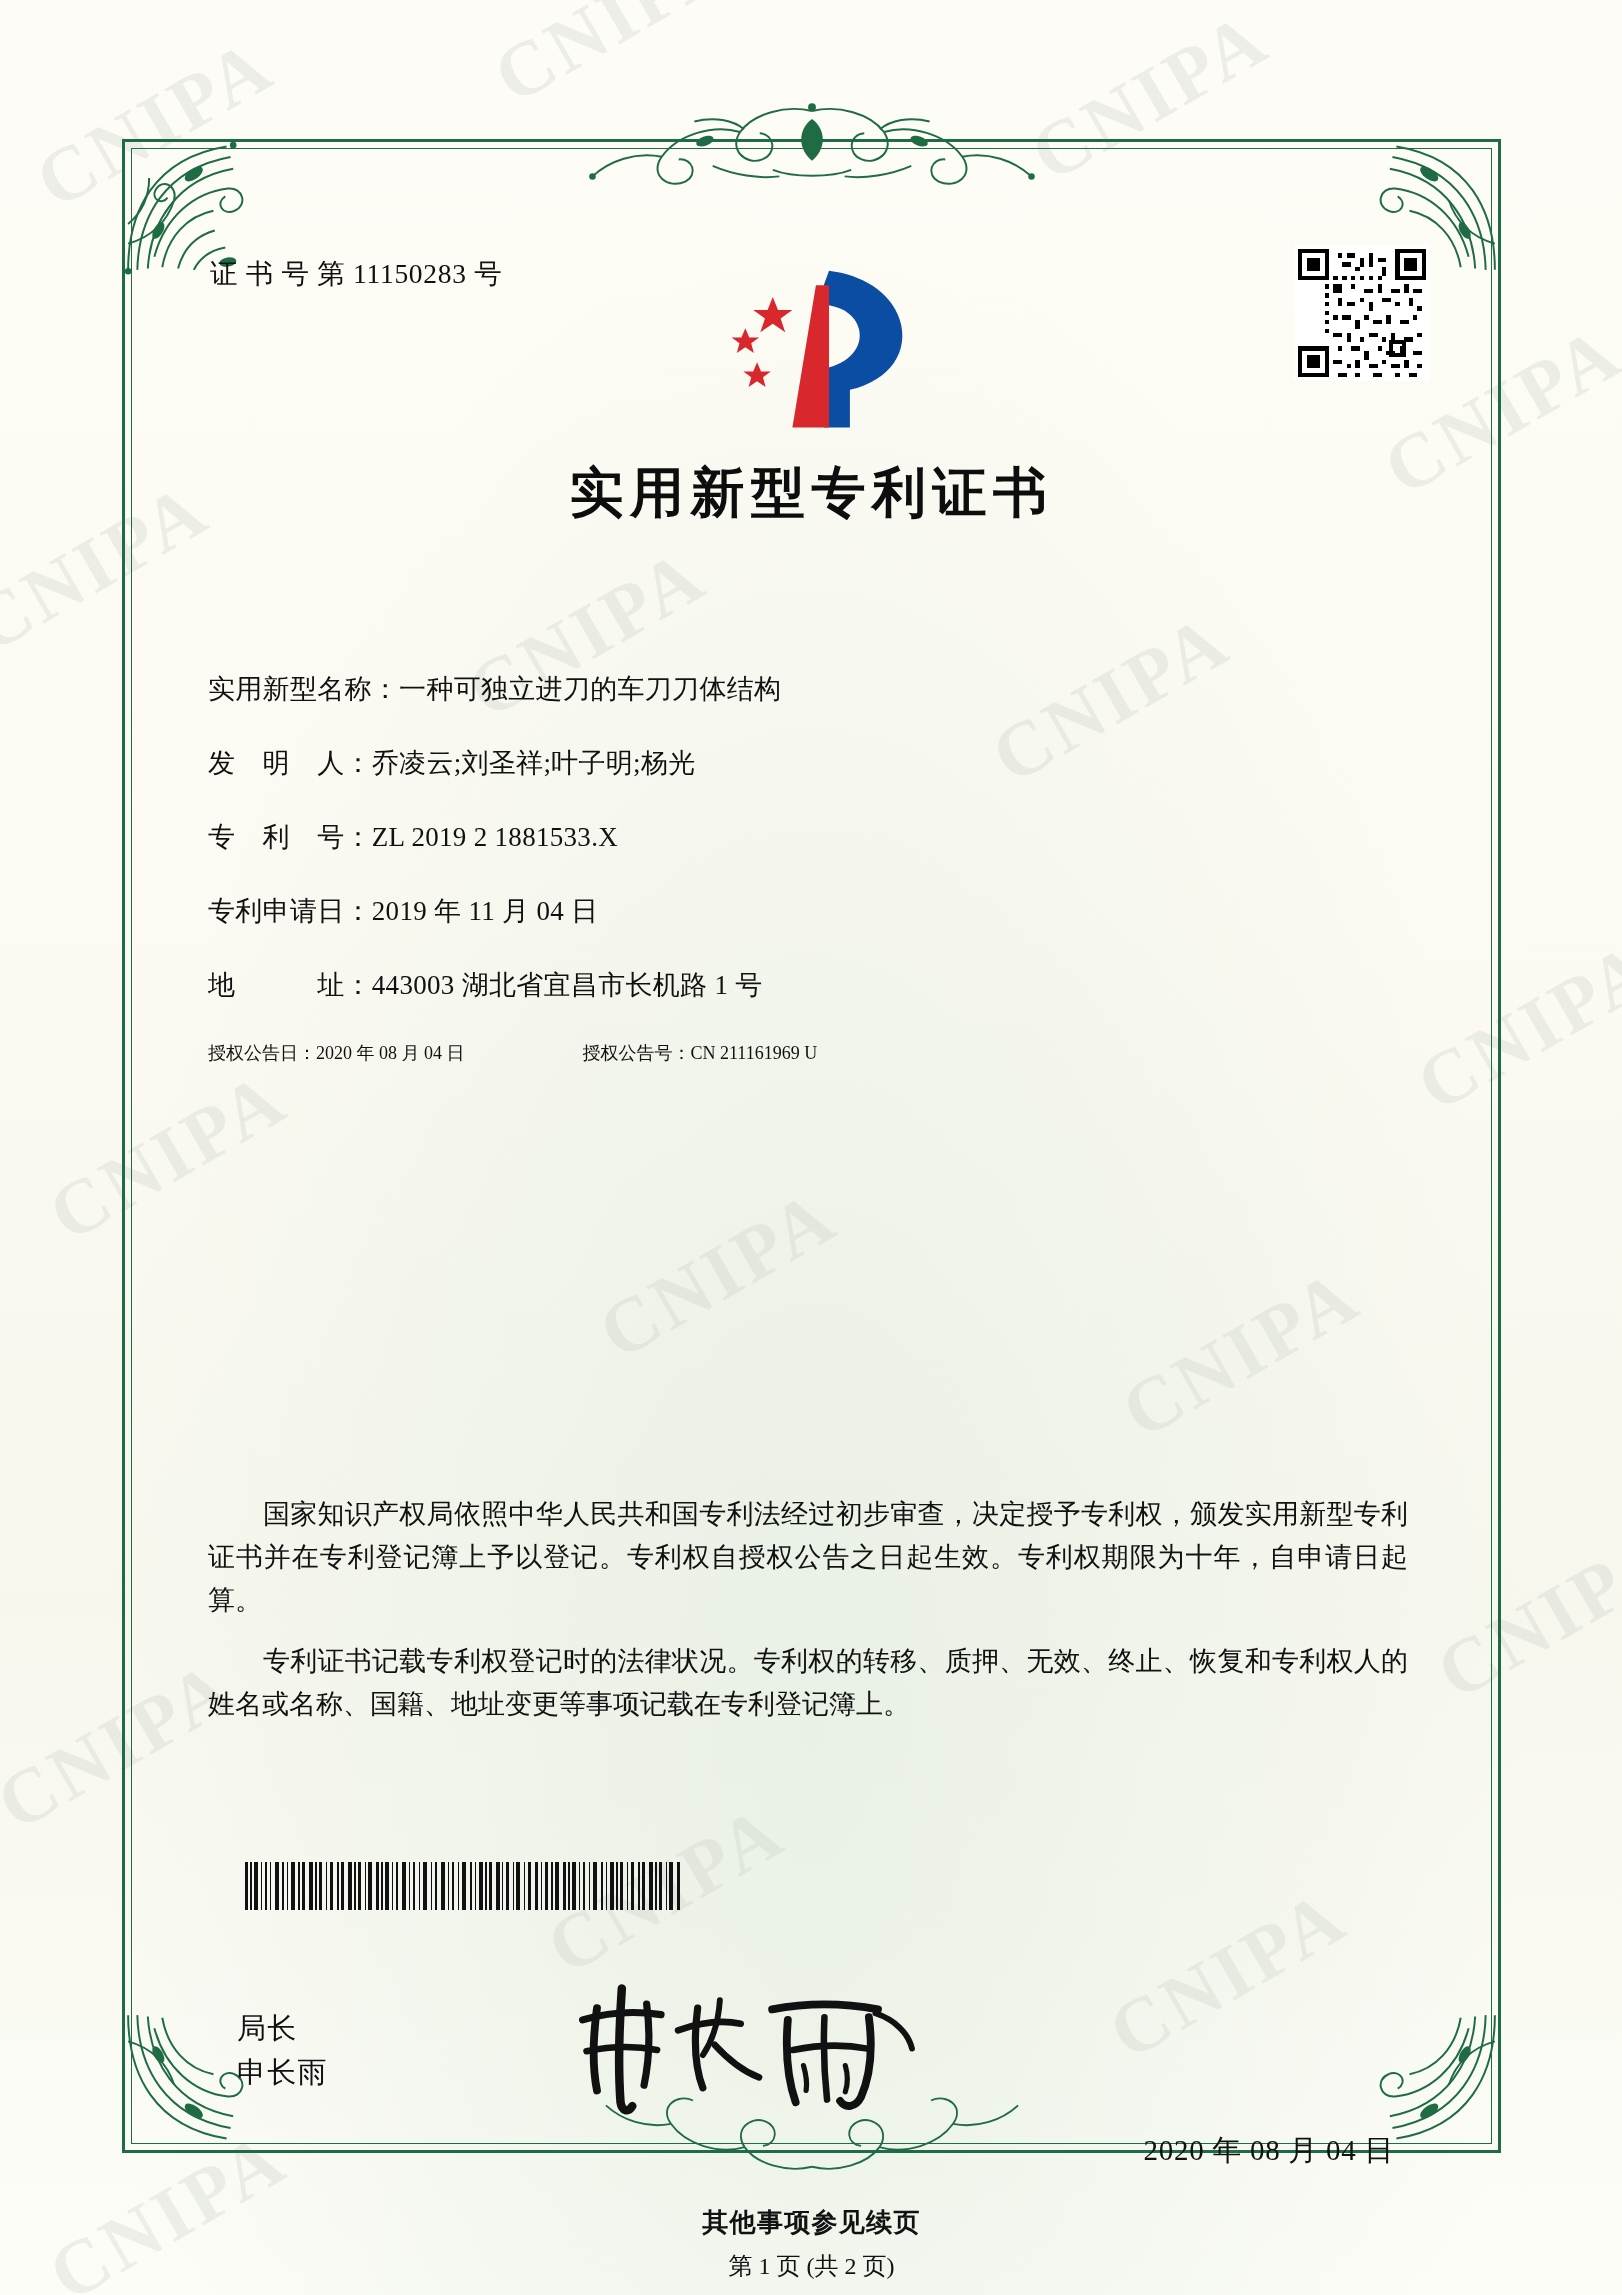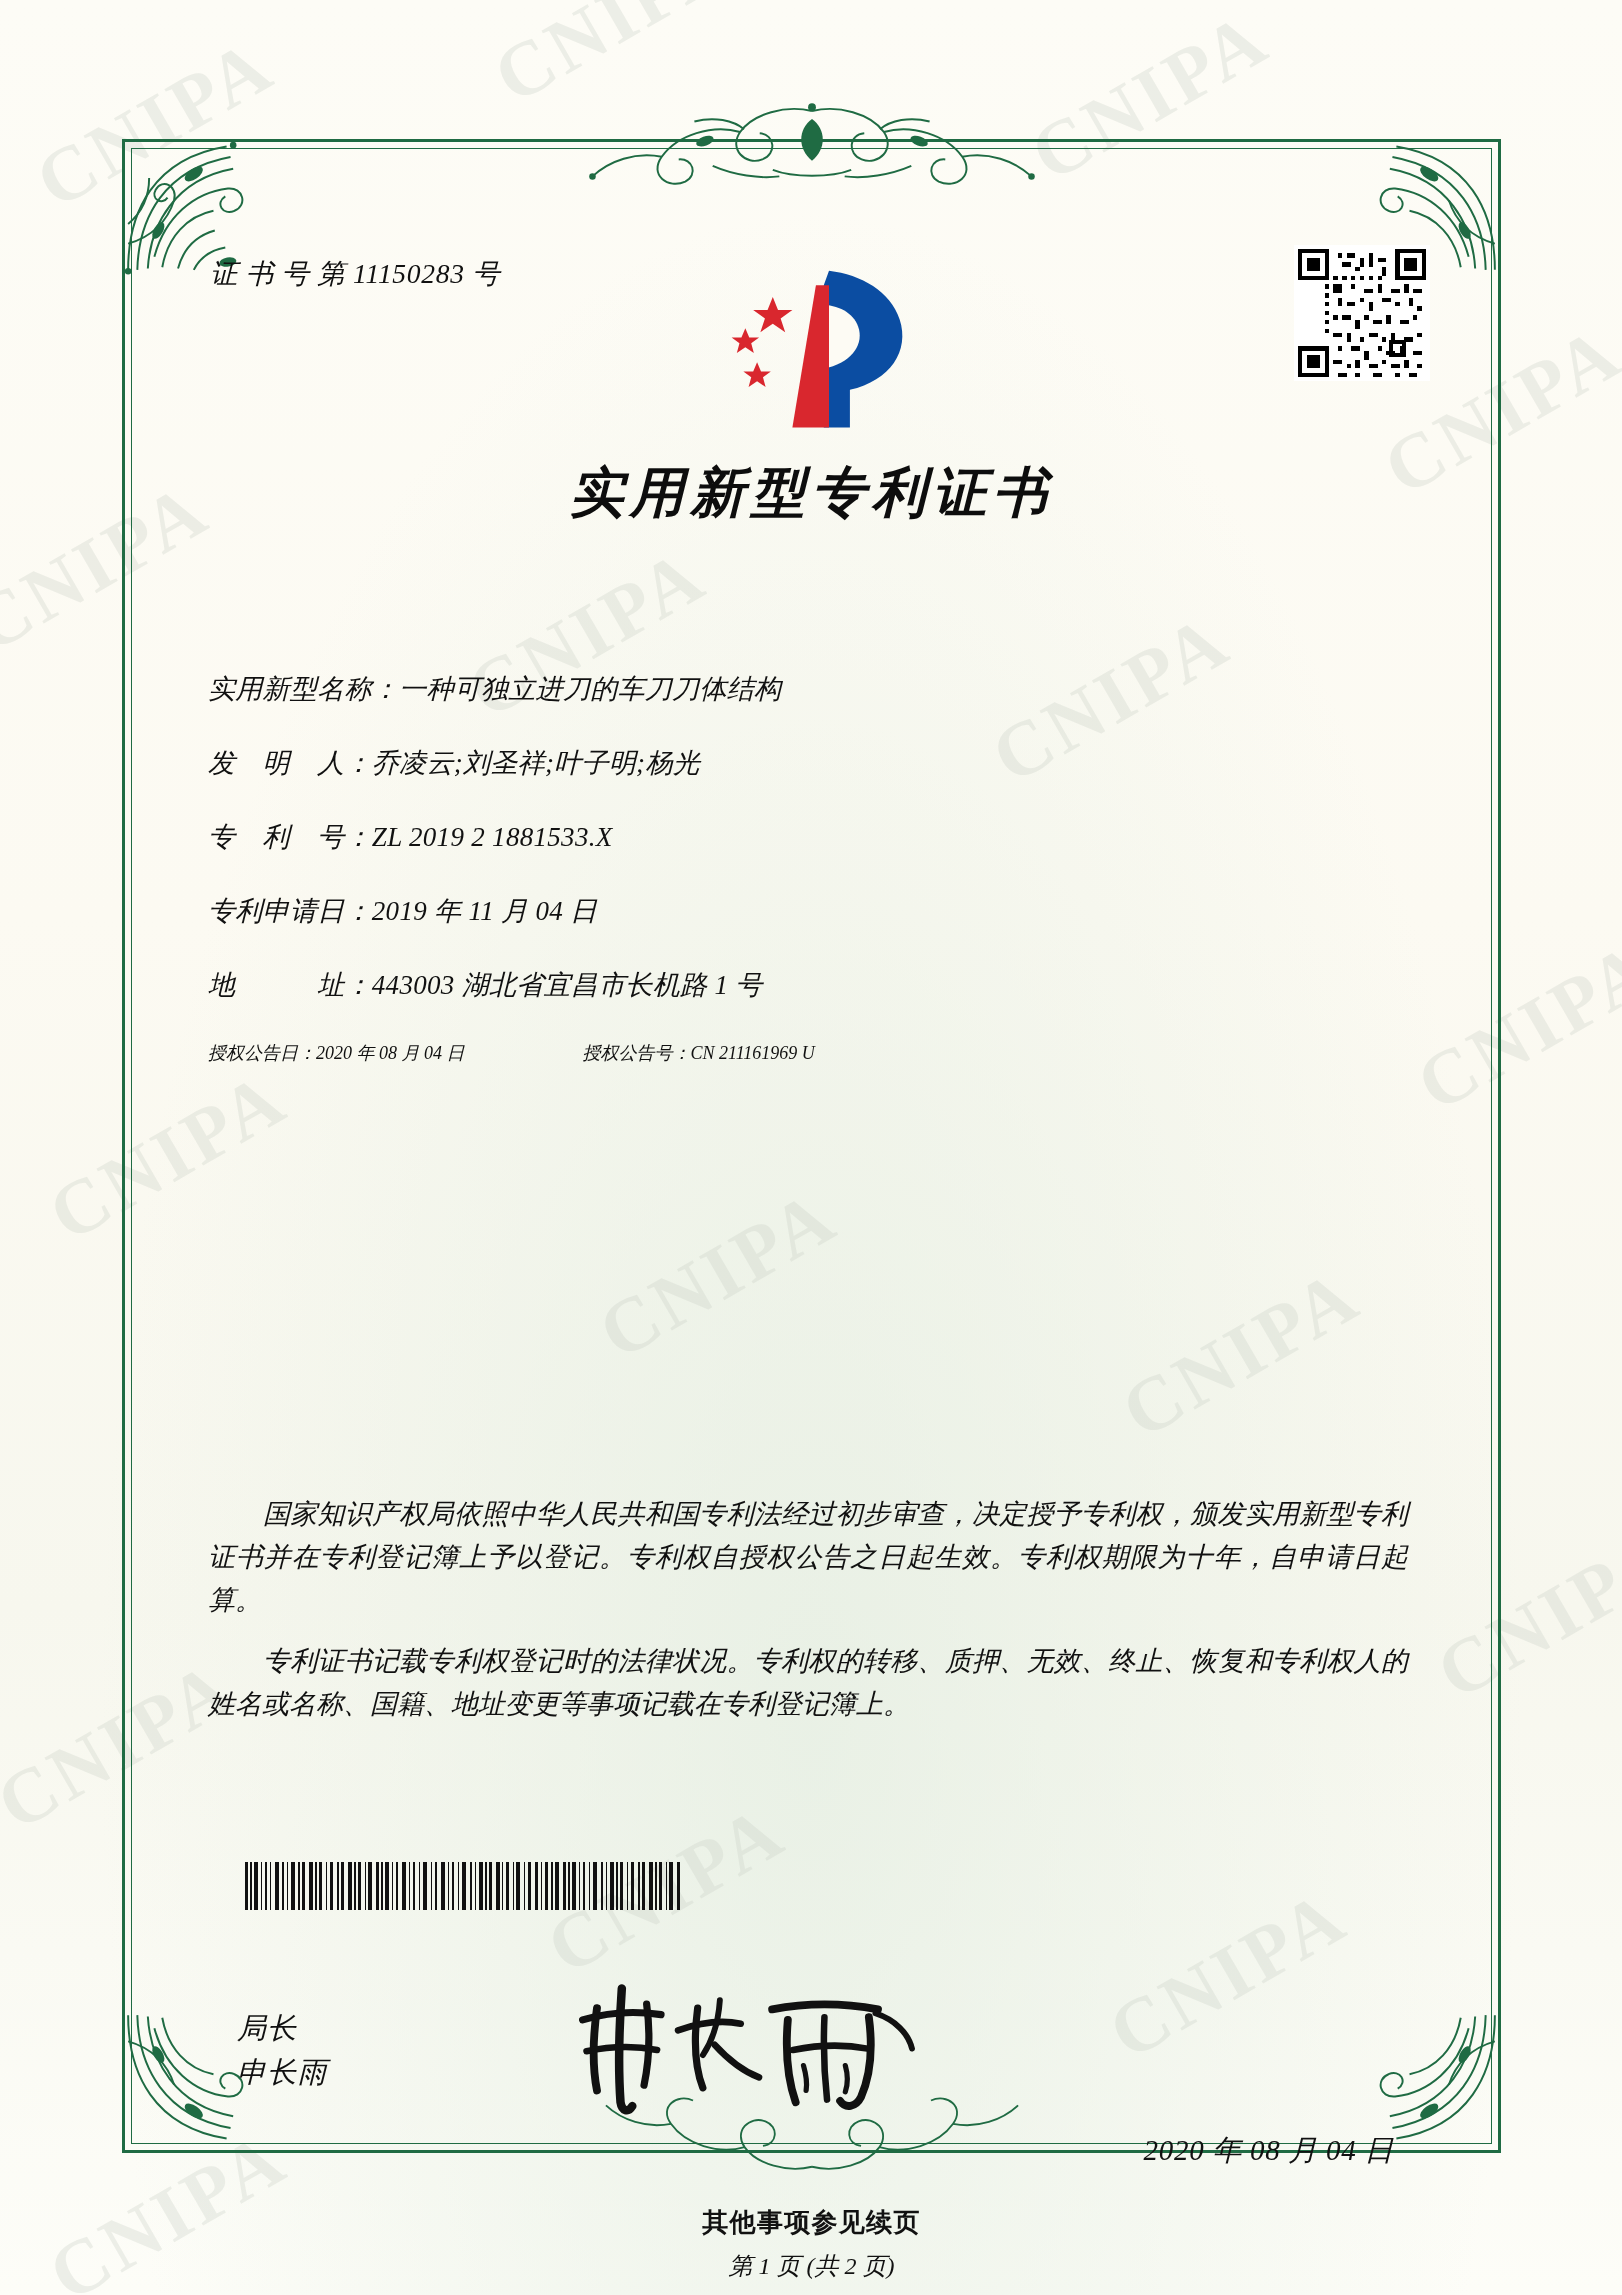--- a/index.html
+++ b/index.html
@@ -94,21 +94,20 @@
   }
   .bottom-flourish svg { width:100%; height:100%; display:block; }
 
   
   .content {
     position: absolute;
     left: 131px;
     top: 148px;
     width: 1361px;
     height: 1512px;
-    font-style: italic;
   }
 
   .cert-no {
     position: absolute;
     left: 79px;
     top: 108px;
     font-size: 27.5px;
     color: #111;
     letter-spacing: 0.7px;
     white-space: nowrap;

